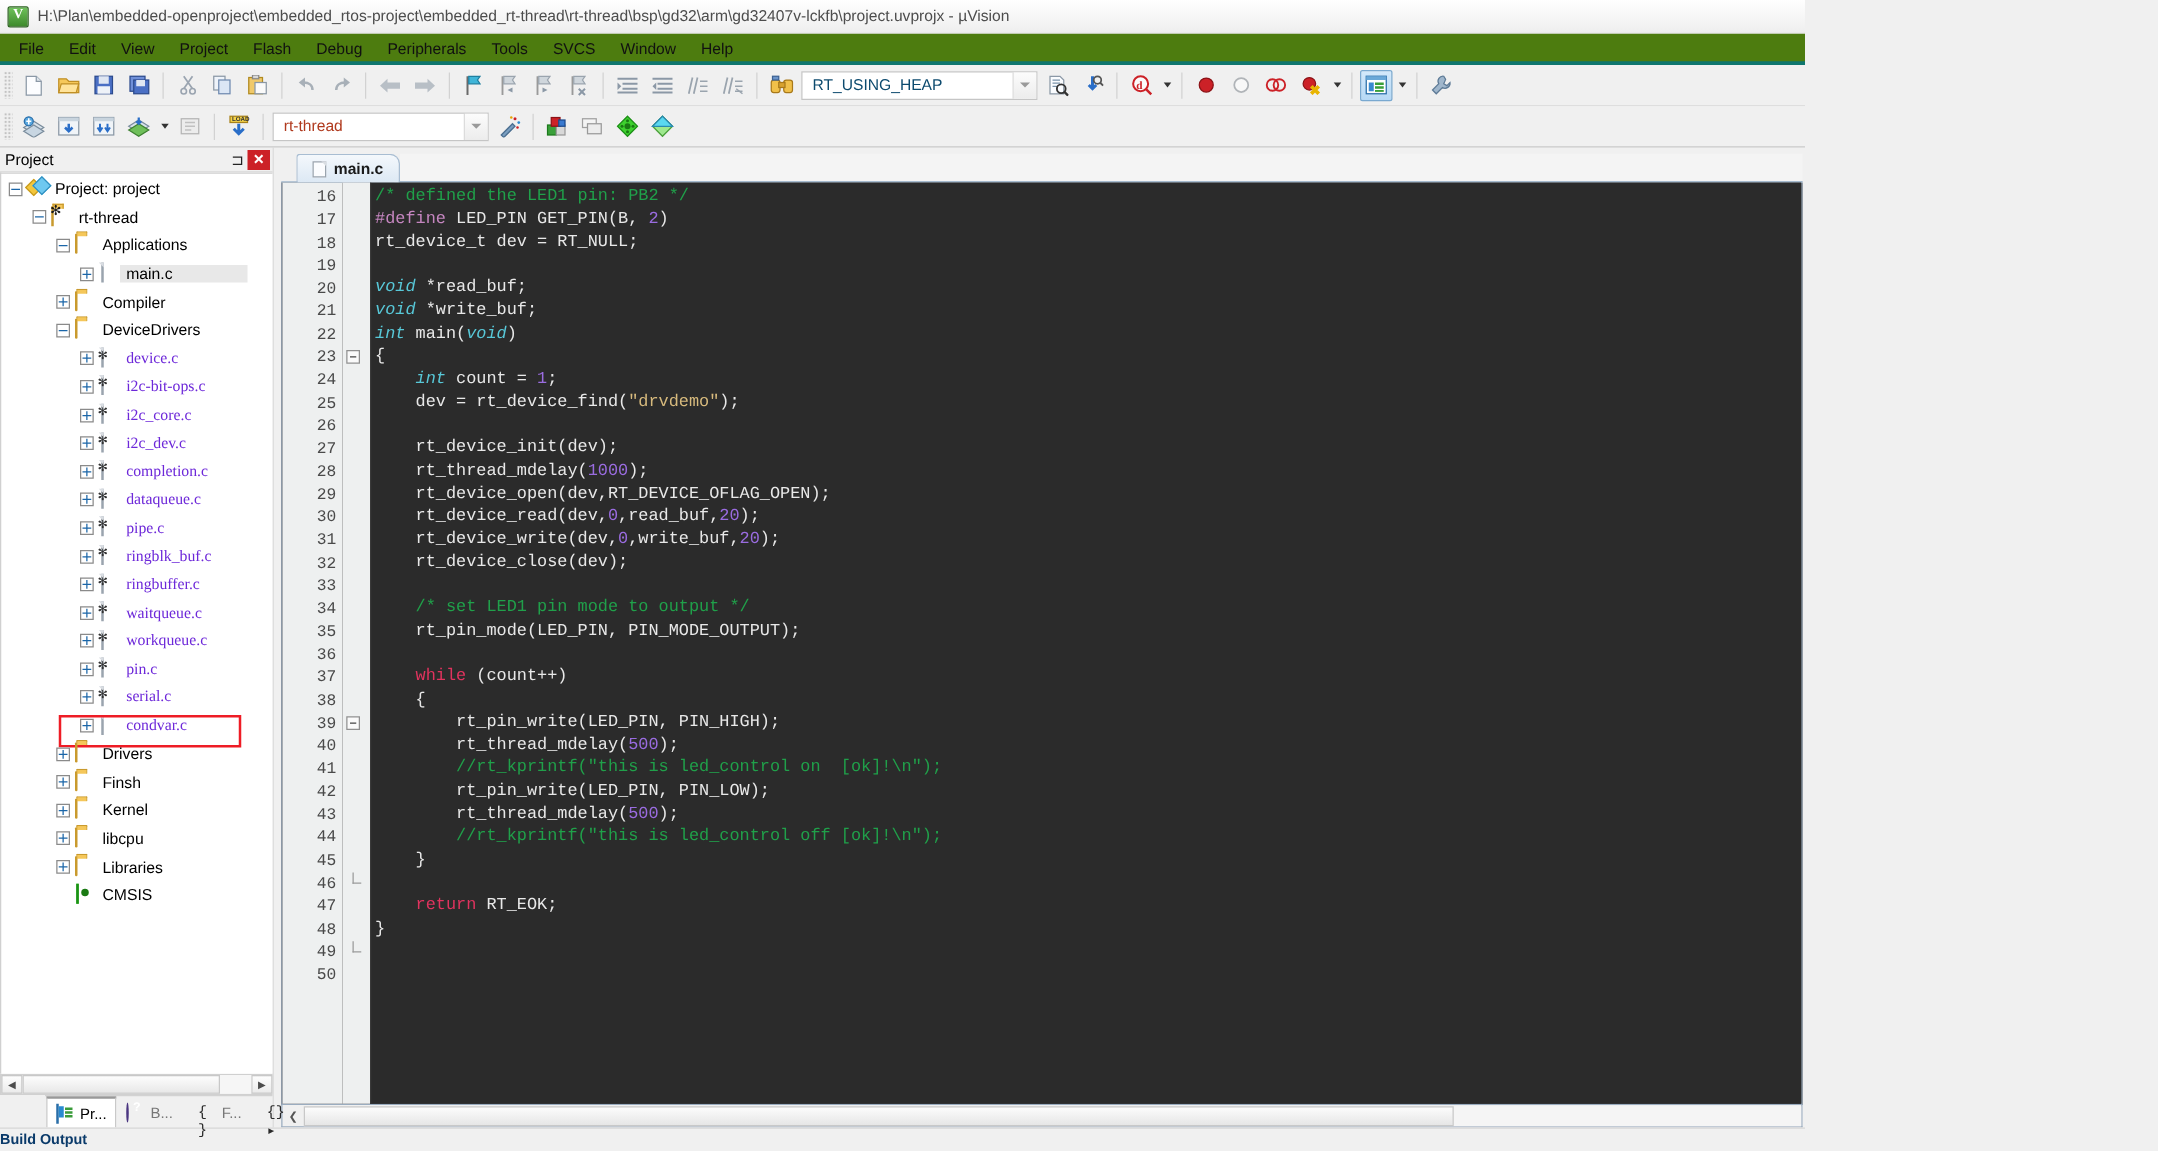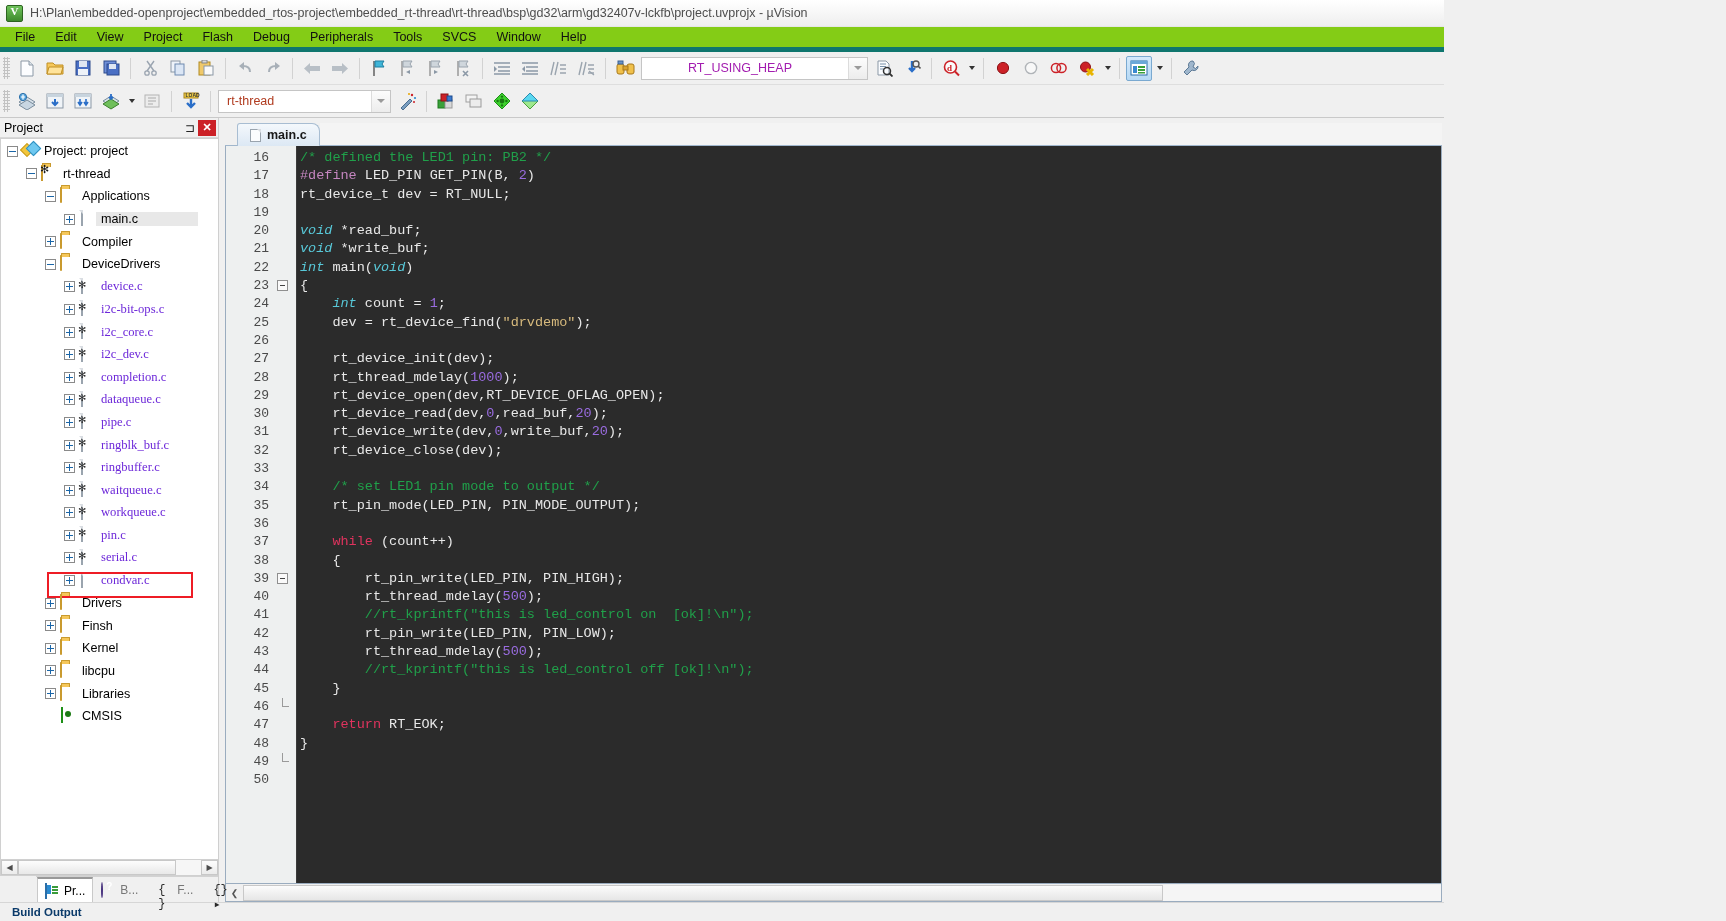--- a/index.html
+++ b/index.html
@@ -36,24 +36,24 @@
     font-family: "Liberation Serif", serif;
   }
   .title-text {
     font-size: 12.5px; color: #4d4d4d; white-space: nowrap;
     font-family: "Liberation Sans", sans-serif;
   }
 
   
   .menubar {
     height: 25px; flex: 0 0 25px;
-    background: #84cc16;
+    background: #4d7c0f;
     display: flex; align-items: flex-end;
     padding-left: 5px;
-    border-bottom: 5px solid #0f766e;
+    border-bottom: 3px solid #0f766e;
   }
   .menu-item {
     padding: 3px 10px; font-size: 12.5px; color: #111; cursor: default;
     white-space: nowrap;
   }
 
   
   .toolbar {
     height: 33px; flex: 0 0 33px;
     background: #f0f0f0;
@@ -92,21 +92,21 @@
 
   
   .tb-combo {
     display: flex; align-items: center; height: 23px;
     border: 1px solid #c5c5c5; background: #fff; margin: 0 2px;
   }
   .tb-combo .val {
     min-width: 160px; padding: 0 8px; font-size: 12.5px; line-height: 21px;
     white-space: nowrap; overflow: hidden;
   }
-  .tb-combo.define .val { color: #a21caf; min-width: 168px; margin-left: 38px; }
+  .tb-combo.define .val { color: #0c4a6e; min-width: 168px; }
   .tb-combo.target .val { color: #b03a1e; min-width: 152px; }
   .combo-arrow {
     width: 19px; height: 21px; flex: 0 0 19px;
     background: linear-gradient(to bottom,#fcfcfc,#ececec);
     border-left: 1px solid #dcdcdc;
     display: flex; align-items: center; justify-content: center;
   }
   .combo-arrow::after {
     content: ""; width: 0; height: 0;
     border-left: 4px solid transparent; border-right: 4px solid transparent;
@@ -397,21 +397,21 @@
   .ed-hs-track { flex: 1 1 auto; height: 16px; background: #f5f5f5; position: relative; }
   .ed-hs-thumb {
     position: absolute; left: 0; top: 0; width: 920px; height: 16px;
     background: linear-gradient(to bottom,#fcfcfc,#e6e6e6); border: 1px solid #c8c8c8;
   }
 
   
   .statusbar {
     height: 19px; flex: 0 0 19px;
     background: #f0f0f0; border-top: 1px solid #d6d6d6;
-    display: flex; align-items: center; padding-left: 12px;
+    display: flex; align-items: center; padding-left: 0;
     font-size: 11.5px; color: #0a3a6a; font-weight: bold;
     overflow: hidden;
   }
 
   
   svg { display: block; }
 </style>
 </head>
 <body>
 

